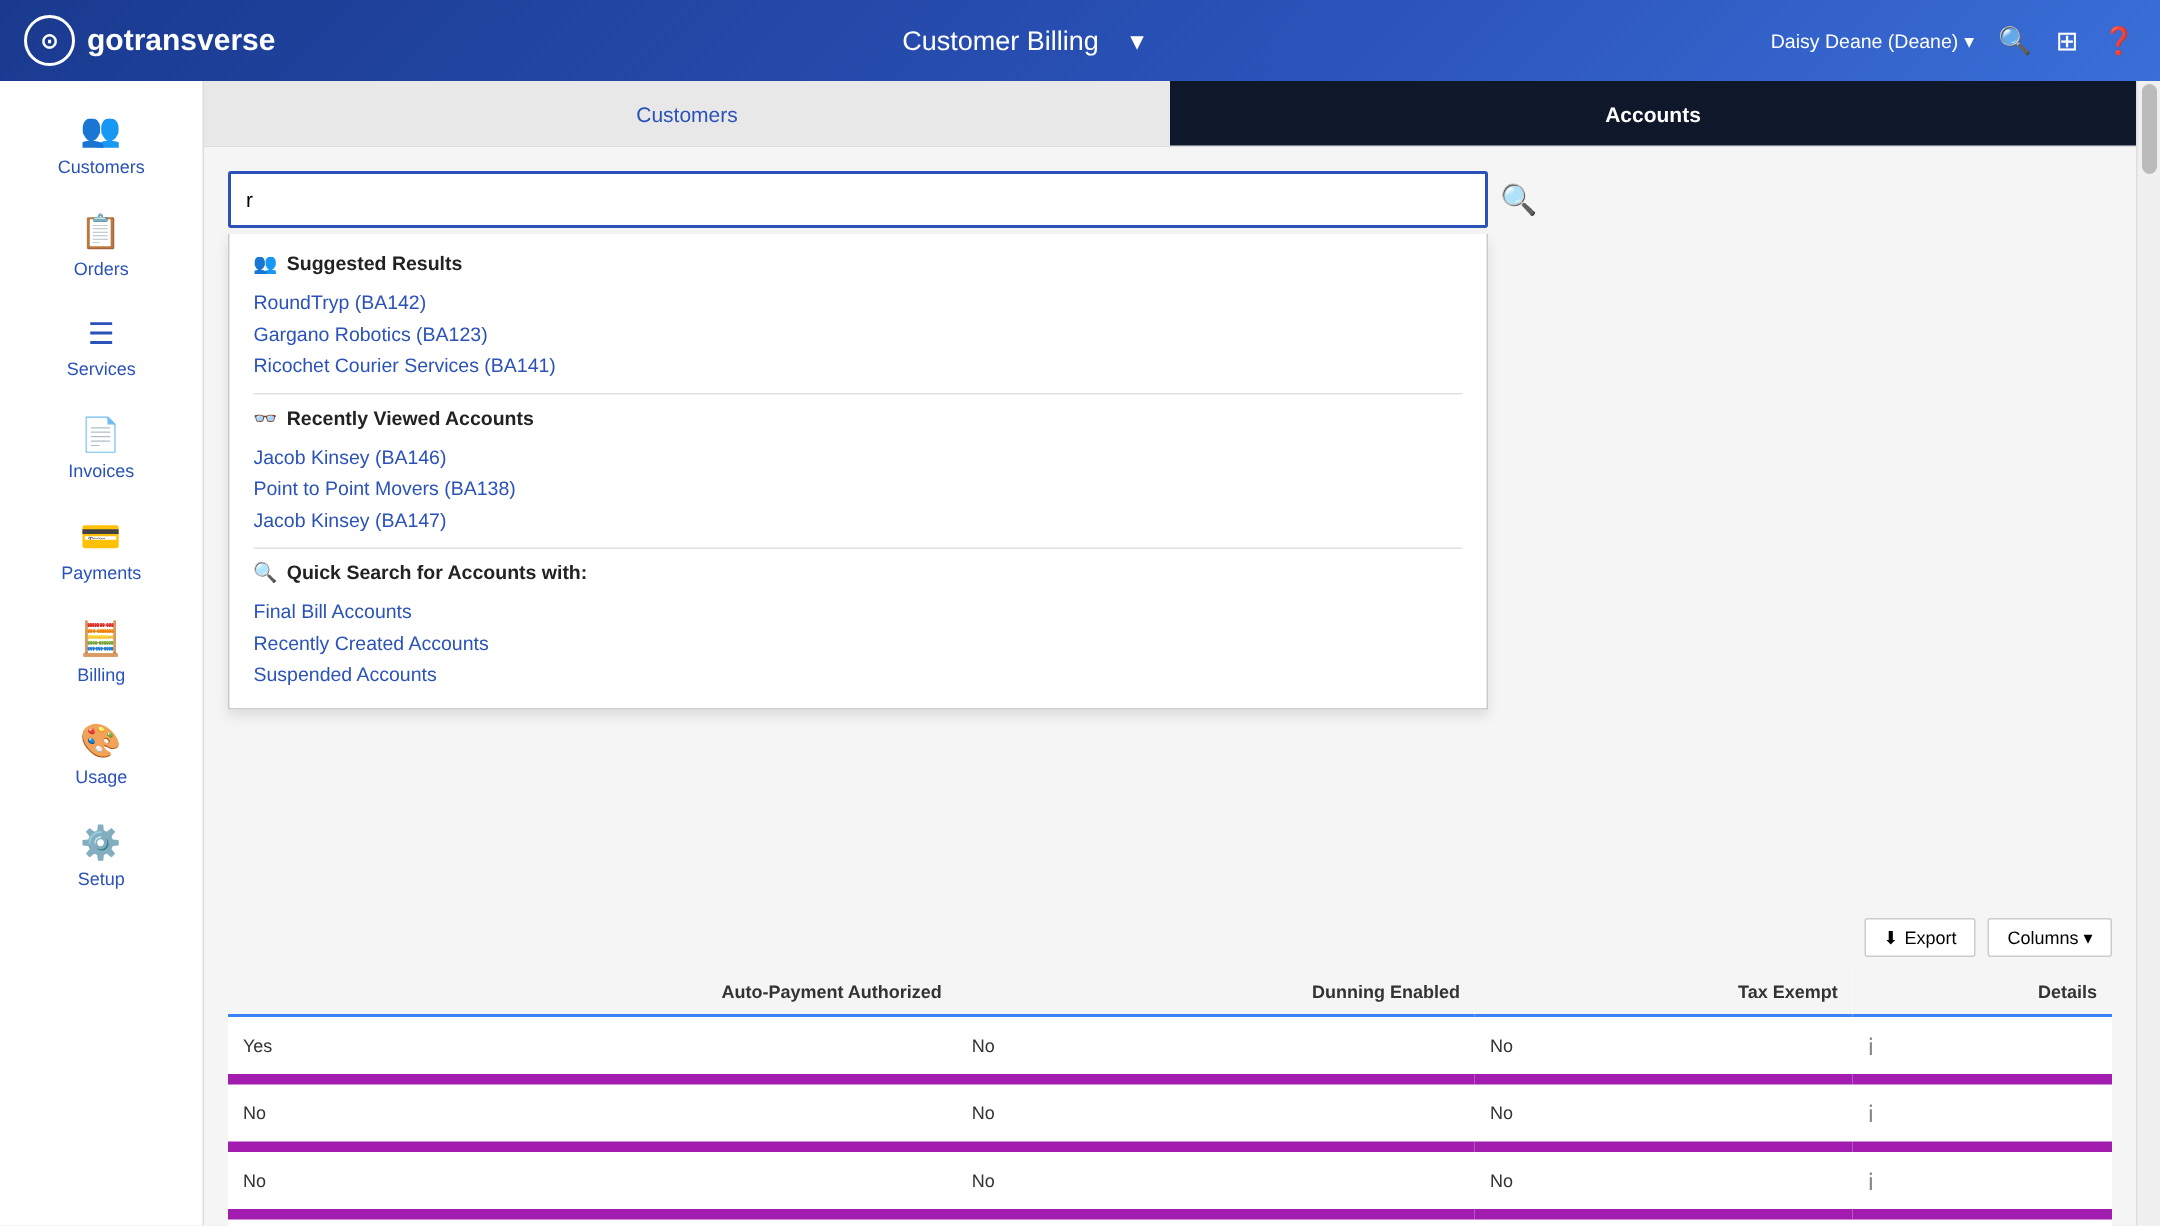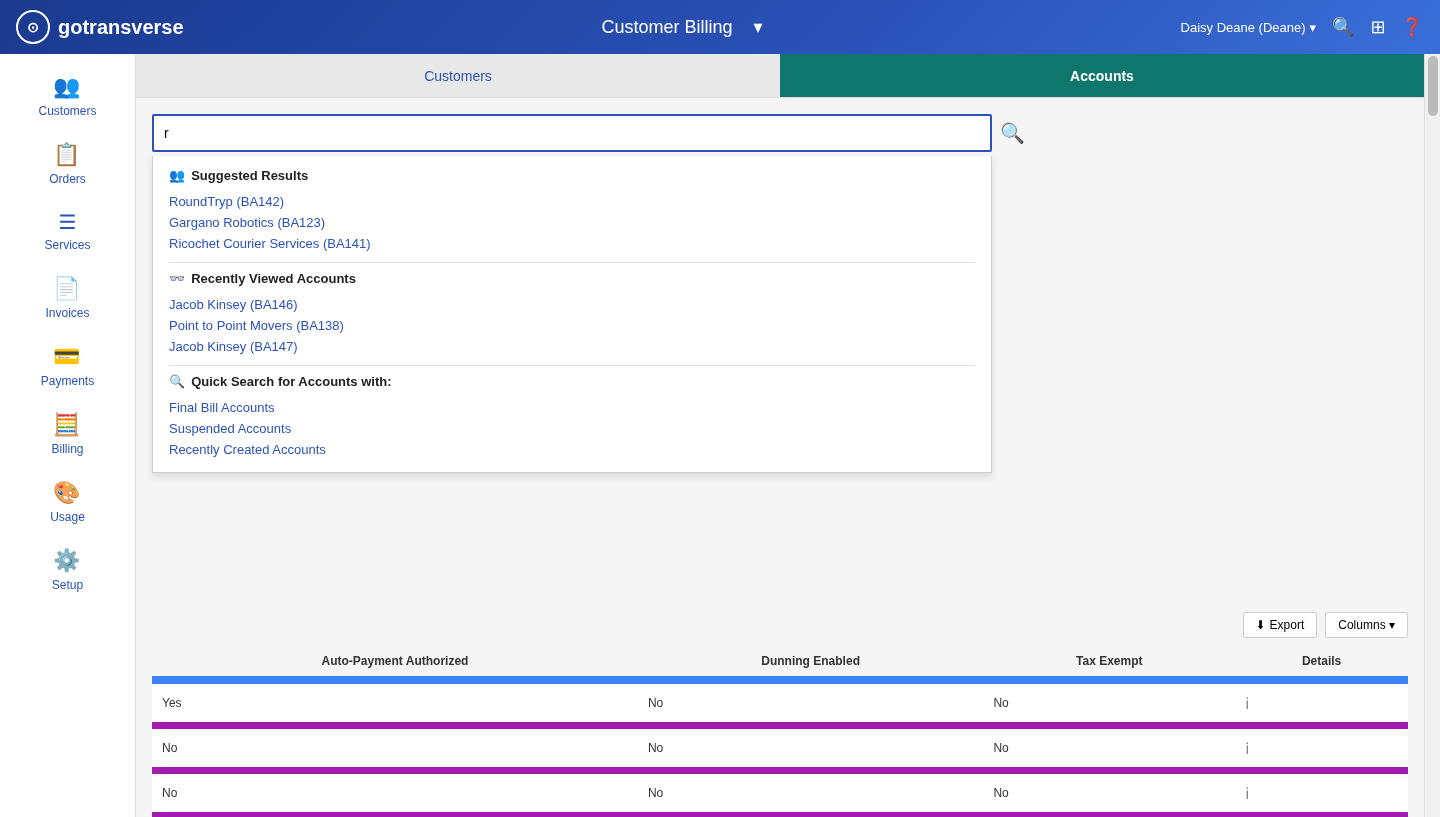--- a/index.html
+++ b/index.html
@@ -127,21 +127,21 @@
       cursor: pointer;
       font-size: 14px;
       border: none;
     }
     .tab.inactive {
       background: #e8e8e8;
       color: #2a52b8;
       font-weight: 500;
     }
     .tab.active {
-      background: #0f766e;
+      background: #0f172a;
       color: white;
       font-weight: 600;
     }
 
     
     .content {
       flex: 1;
       padding: 16px;
       overflow-y: auto;
       position: relative;
@@ -232,22 +232,22 @@
     
     .data-table {
       width: 100%;
       border-collapse: collapse;
       background: white;
       font-size: 12px;
     }
     .data-table th {
       background: #f5f5f5;
       padding: 8px 10px;
-      text-align: center;
-      border-bottom: 8px solid #3b82f6;
+      text-align: right;
+      border-bottom: 2px solid #3b82f6;
       font-weight: 600;
       color: #333;
       white-space: nowrap;
     }
     .data-table td {
       padding: 8px 10px;
       border-bottom: 7px solid #a21caf;
       color: #333;
     }
     .info-btn {
@@ -376,22 +376,22 @@
           <a class="dropdown-item">Point to Point Movers (BA138)</a>
           <a class="dropdown-item">Jacob Kinsey (BA147)</a>
 
           <hr class="dropdown-divider">
 
           <div class="dropdown-section-title">
             <span>🔍</span>
             <span>Quick Search for Accounts with:</span>
           </div>
           <a class="dropdown-item">Final Bill Accounts</a>
+          <a class="dropdown-item">Recently Created Accounts</a>
           <a class="dropdown-item">Suspended Accounts</a>
-          <a class="dropdown-item">Recently Created Accounts</a>
         </div>
       </div>
 
       <div class="table-toolbar">
         <button class="toolbar-btn">
           <span>⬇</span>
           <span>Export</span>
         </button>
         <button class="toolbar-btn">
           <span>Columns ▾</span>

